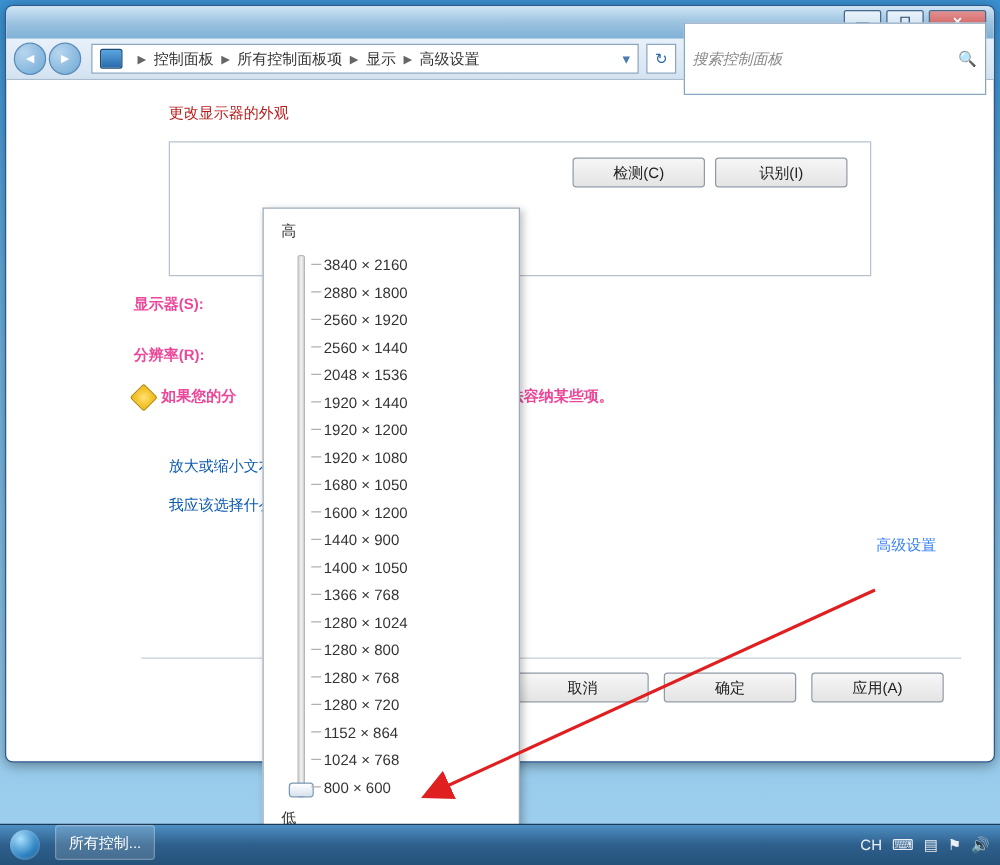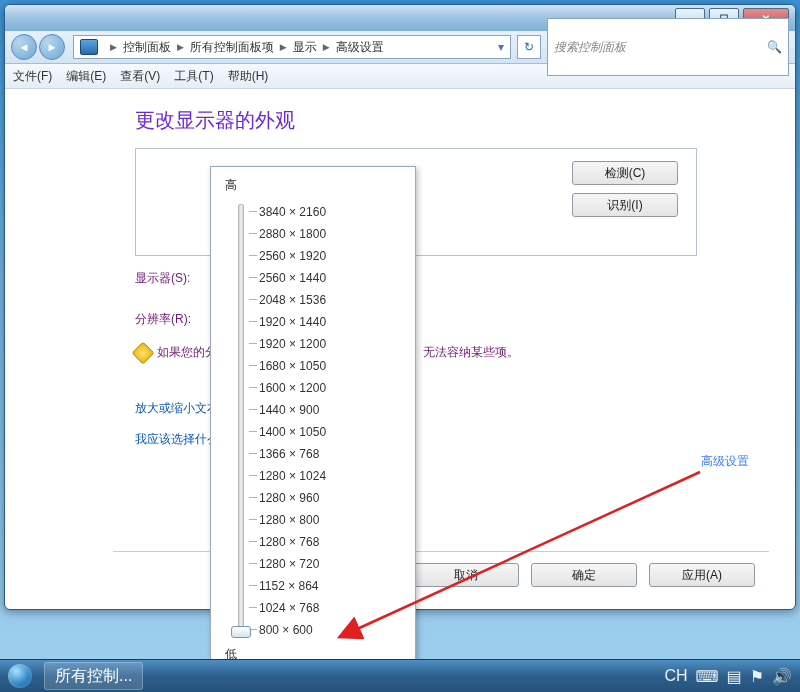--- a/index.html
+++ b/index.html
@@ -10,45 +10,45 @@
 .navbar{height:32px;background:linear-gradient(to bottom,#e8f1fa,#d4e3f1);border-bottom:1px solid #a9bdd0;display:flex;align-items:center;padding:0 6px;}
 .nav-back,.nav-fwd{width:24px;height:24px;border-radius:50%;background:radial-gradient(circle at 30% 30%,#b8d6ef,#6ea8d4);border:1px solid #5a8ab8;margin-right:2px;display:flex;align-items:center;justify-content:center;color:#fff;font-size:11px;}
 .addr{flex:1;height:22px;background:#fff;border:1px solid #89a5bf;margin:0 6px;display:flex;align-items:center;padding:0 6px;font-size:12px;color:#333;}
 .addr .sep{margin:0 6px;color:#666;font-size:9px;}
 .addr .crumb{white-space:nowrap;}
 .addr-ref{width:22px;height:22px;background:#fff;border:1px solid #89a5bf;display:flex;align-items:center;justify-content:center;color:#2a6aaf;}
 .search{width:228px;height:22px;background:#fff;border:1px solid #89a5bf;margin-left:6px;display:flex;align-items:center;padding:17px 6px;color:#888;font-style:italic;}
 .search .mag{margin-left:auto;color:#4a7ab0;font-style:normal;}
 .menubar{height:24px;background:linear-gradient(to bottom,#f6fafe,#e4eef7);border-bottom:1px solid #c9d7e4;display:flex;align-items:center;padding:0 8px;gap:14px;color:#333;}
 .content{position:relative;padding:18px 22px;height:calc(100% - 26px - 32px - 24px);box-sizing:border-box;}
-h1{font-size:20px;font-weight:normal;color:#6d28d9;margin:0 0 14px 108px;}
+h1{font-size:12px;font-weight:normal;color:#b91c1c;margin:0 0 14px 108px;}
 .preview{margin-left:108px;width:560px;height:106px;border:1px solid #b6c3ce;background:#fff;position:relative;}
 .btn{min-width:80px;height:22px;padding:0 12px;background:linear-gradient(to bottom,#f6f6f6,#e4e4e4);border:1px solid #8f9aa5;border-radius:3px;font-size:12px;display:inline-flex;align-items:center;justify-content:center;color:#222;}
-.btn-group-r{position:absolute;right:18px;top:12px;display:flex;flex-direction:column;gap:8px;}
-.row{margin-left:108px;margin-top:14px;font-size:12px;color:#701a75;}
+.btn-group-r{position:absolute;right:18px;top:12px;display:flex;flex-direction:row;gap:8px;}
+.row{margin-left:80px;margin-top:14px;font-size:12px;color:#ec4899;font-weight:bold;}
 .warn{display:inline-flex;align-items:center;gap:6px;}
 .warn-icon{width:14px;height:14px;display:inline-block;background:radial-gradient(circle,#ffe27a,#f0b400);border:1px solid #b58a00;border-radius:2px;transform:rotate(45deg);}
 .links{margin-left:108px;margin-top:36px;display:flex;flex-direction:column;gap:14px;}
 .link{color:#0a59b3;cursor:pointer;}
 .adv{position:absolute;right:46px;top:364px;color:#3b82f6;}
 .divider{position:absolute;left:108px;right:26px;top:462px;border-top:1px solid #c5cfd8;}
 .dlg-btns{position:absolute;right:40px;top:474px;display:flex;gap:12px;}
 .popup{position:absolute;left:210px;top:166px;width:206px;height:500px;background:#fff;border:1px solid #9aaab8;box-shadow:2px 2px 6px rgba(0,0,0,.25);padding:10px 12px 6px 12px;box-sizing:border-box;font-size:12px;color:#333;}
 .popup .lbl-high{margin-bottom:4px;margin-left:2px;}
 .popup .lbl-low{margin-top:2px;margin-left:2px;}
 .slider-area{display:flex;height:446px;}
 .track{width:18px;position:relative;margin-left:8px;}
 .track-line{position:absolute;left:7px;top:6px;bottom:6px;width:4px;background:linear-gradient(to right,#d0d0d0,#f4f4f4,#d0d0d0);border:1px solid #b8b8b8;border-radius:2px;}
 .thumb{position:absolute;left:0;width:18px;height:10px;background:linear-gradient(to bottom,#fff,#d6e2ee);border:1px solid #7a98b4;border-radius:3px;bottom:6px;}
 .ticks{flex:1;display:flex;flex-direction:column;justify-content:space-between;padding:4px 0 4px 10px;}
 .tick{display:flex;align-items:center;height:20px;position:relative;}
 .tick:before{content:"";position:absolute;left:-10px;top:9px;width:8px;height:1px;background:#b0b0b0;}
 .tick span{white-space:nowrap;}
 .arrow{position:absolute;pointer-events:none;z-index:50;}
-.taskbar{position:absolute;left:0;right:0;bottom:0;height:32px;background:linear-gradient(to bottom,#4e8fc3 0%,#2e5f8c 50%,#24527a 100%);display:flex;align-items:center;color:#fff;font-size:16px;border-top:1px solid #1a3a58;}
+.taskbar{position:absolute;left:0;right:0;bottom:0;height:32px;background:linear-gradient(to bottom,#4e8fc3 0%,#2e5f8c 50%,#24527a 100%);display:flex;align-items:flex-start;color:#fff;font-size:12px;border-top:1px solid #1a3a58;}
 .start{width:40px;height:32px;display:flex;align-items:center;justify-content:center;}
 .start-orb{width:24px;height:24px;border-radius:50%;background:radial-gradient(circle at 35% 30%,#a9e1ff,#2a7fc0 60%,#10456f);box-shadow:0 0 4px rgba(255,255,255,.4) inset;}
 .task-item{height:26px;padding:0 10px;margin-left:4px;background:rgba(255,255,255,.15);border:1px solid rgba(255,255,255,.25);border-radius:3px;display:flex;align-items:center;}
 .tray{margin-left:auto;display:flex;align-items:center;gap:8px;padding:0 8px;height:100%;}
 .tray span{opacity:.9;}
 .cp-icon{width:16px;height:14px;background:linear-gradient(to bottom,#5aa6e0,#2a6aac);border:1px solid #184a76;border-radius:2px;margin-right:6px;display:inline-block;}
 </style>
 </head>
 <body>
 
@@ -74,27 +74,20 @@
       <span class="crumb">高级设置</span>
       <span style="margin-left:auto;color:#4a7ab0">▾</span>
     </div>
     <div class="addr-ref">↻</div>
     <div class="search">
       <span>搜索控制面板</span>
       <span class="mag">🔍</span>
     </div>
   </div>
 
-  <div class="menubar">
-    <span>文件(F)</span>
-    <span>编辑(E)</span>
-    <span>查看(V)</span>
-    <span>工具(T)</span>
-    <span>帮助(H)</span>
-  </div>
 
   <div class="content">
     <h1>更改显示器的外观</h1>
 
     <div class="preview">
       <div class="btn-group-r">
         <div class="btn">检测(C)</div>
         <div class="btn">识别(I)</div>
       </div>
     </div>
@@ -146,39 +139,39 @@
         <div class="tick">
           <span>2048 × 1536</span>
         </div>
         <div class="tick">
           <span>1920 × 1440</span>
         </div>
         <div class="tick">
           <span>1920 × 1200</span>
         </div>
         <div class="tick">
+          <span>1920 × 1080</span>
+        </div>
+        <div class="tick">
           <span>1680 × 1050</span>
         </div>
         <div class="tick">
           <span>1600 × 1200</span>
         </div>
         <div class="tick">
           <span>1440 × 900</span>
         </div>
         <div class="tick">
           <span>1400 × 1050</span>
         </div>
         <div class="tick">
           <span>1366 × 768</span>
         </div>
         <div class="tick">
           <span>1280 × 1024</span>
-        </div>
-        <div class="tick">
-          <span>1280 × 960</span>
         </div>
         <div class="tick">
           <span>1280 × 800</span>
         </div>
         <div class="tick">
           <span>1280 × 768</span>
         </div>
         <div class="tick">
           <span>1280 × 720</span>
         </div>

